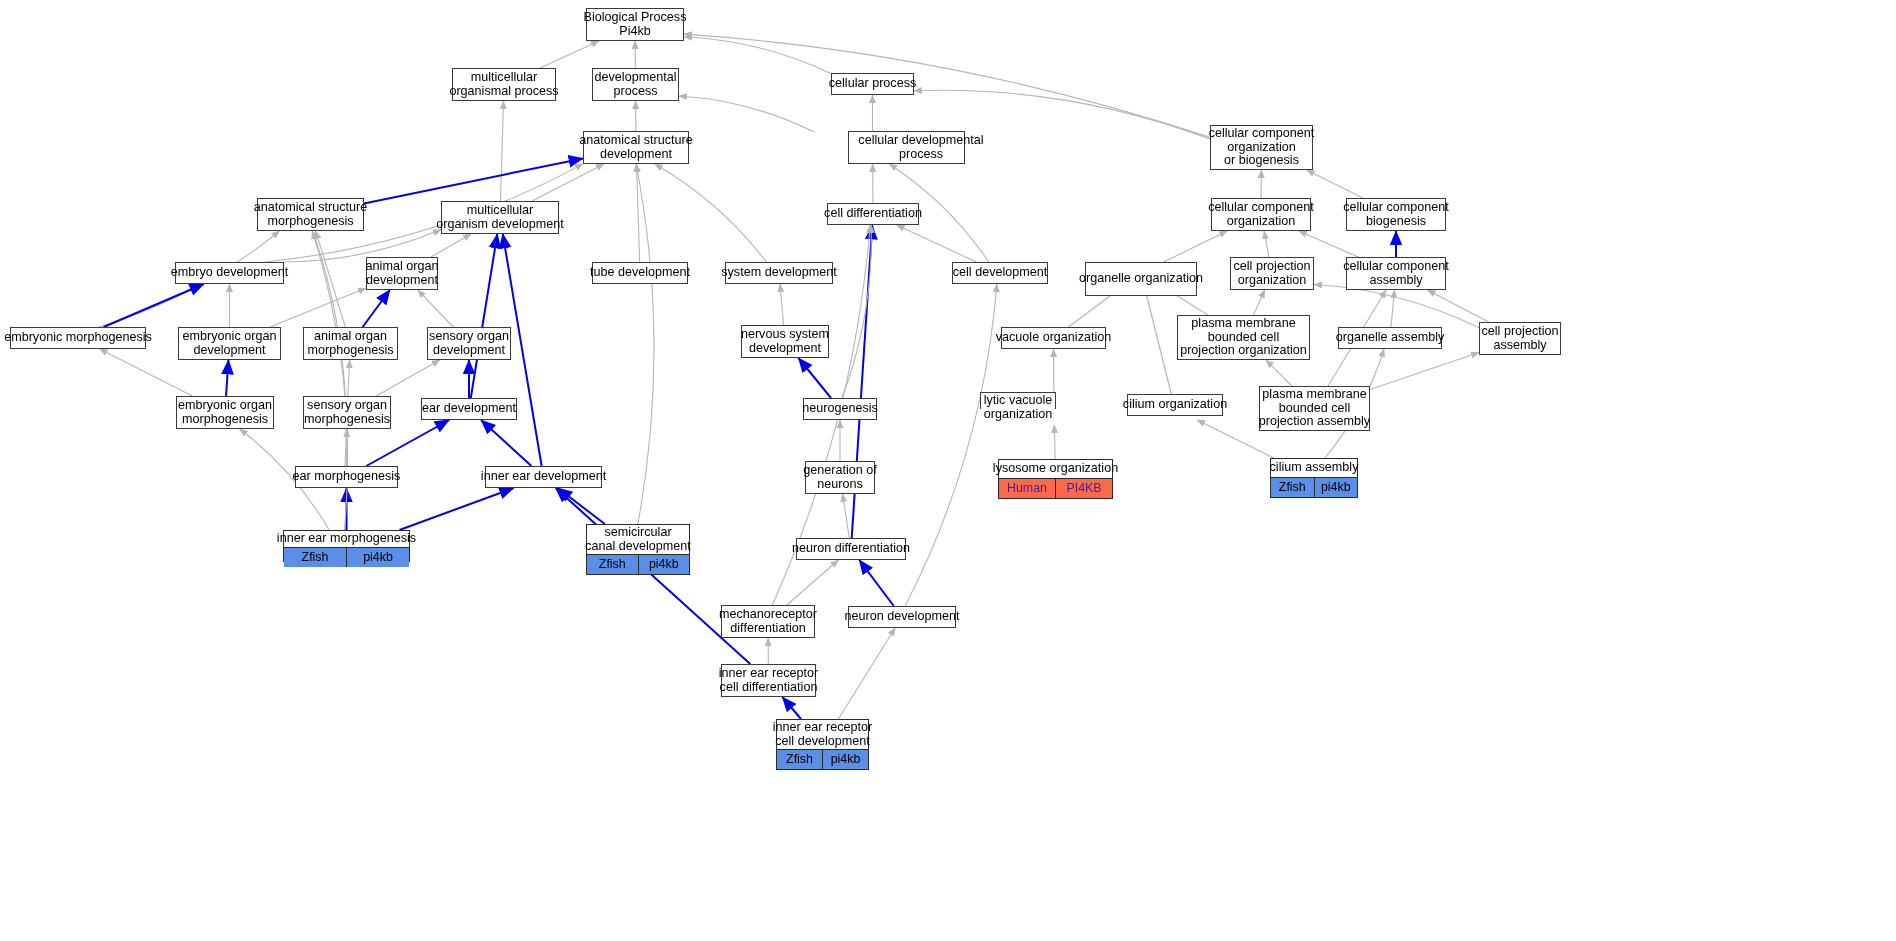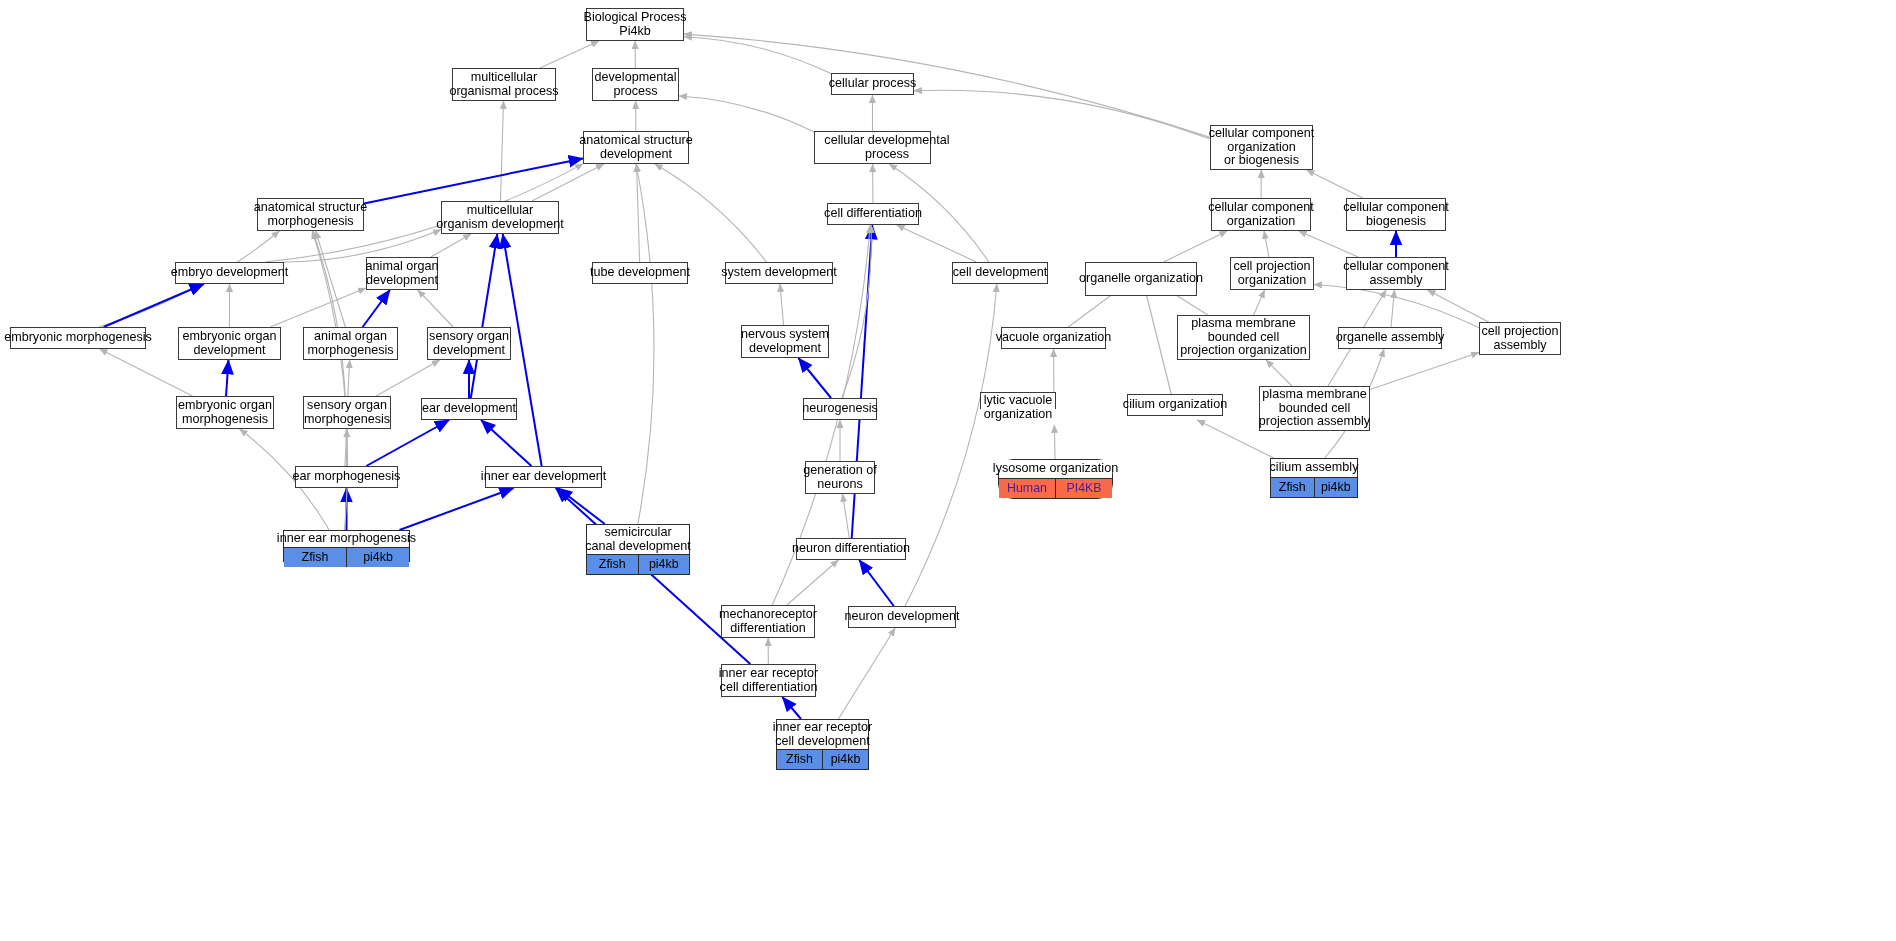--- a/index.html
+++ b/index.html
@@ -155,21 +155,21 @@
       <div class="node" style="left: 452px; top: 68px; width: 104px; height: 33px;"><div class="title">multicellular
 organismal process</div></div>
       <div class="node" style="left: 592px; top: 68px; width: 87px; height: 33px;"><div class="title">developmental
 process</div></div>
       <div class="node" style="left: 831px; top: 73px; width: 83px; height: 22px;"><div class="title">cellular process</div></div>
       <div class="node" style="left: 1210px; top: 125px; width: 103px; height: 45px;"><div class="title">cellular component
 organization
 or biogenesis</div></div>
       <div class="node" style="left: 583px; top: 131px; width: 106px; height: 33px;"><div class="title">anatomical structure
 development</div></div>
-      <div class="node" style="left: 814px; top: 131px; width: 117px; height: 33px; padding-left: 29px;"><div class="title">cellular developmental
+      <div class="node" style="left: 848px; top: 131px; width: 117px; height: 33px; padding-left: 29px;"><div class="title">cellular developmental
 process</div></div>
       <div class="node" style="left: 1211px; top: 198px; width: 100px; height: 33px;"><div class="title">cellular component
 organization</div></div>
       <div class="node" style="left: 1346px; top: 198px; width: 100px; height: 33px;"><div class="title">cellular component
 biogenesis</div></div>
       <div class="node" style="left: 257px; top: 198px; width: 107px; height: 33px;"><div class="title">anatomical structure
 morphogenesis</div></div>
       <div class="node" style="left: 441px; top: 201px; width: 118px; height: 33px;"><div class="title">multicellular
 organism development</div></div>
       <div class="node" style="left: 827px; top: 203px; width: 92px; height: 22px;"><div class="title">cell differentiation</div></div>
@@ -209,21 +209,21 @@
       <div class="node" style="left: 980px; top: 392px; width: 76px; height: 17px;"><div class="title">lytic vacuole
 organization</div></div>
       <div class="node" style="left: 1127px; top: 394px; width: 96px; height: 22px;"><div class="title">cilium organization</div></div>
       <div class="node" style="left: 1259px; top: 386px; width: 111px; height: 45px;"><div class="title">plasma membrane
 bounded cell
 projection assembly</div></div>
       <div class="node" style="left: 295px; top: 466px; width: 103px; height: 22px;"><div class="title">ear morphogenesis</div></div>
       <div class="node" style="left: 485px; top: 466px; width: 117px; height: 22px;"><div class="title">inner ear development</div></div>
       <div class="node" style="left: 805px; top: 461px; width: 70px; height: 33px;"><div class="title">generation of
 neurons</div></div>
-      <div class="node annot ann-red" style="left: 998px; top: 459px; width: 115px; height: 40px; border-radius: 15px;"><div class="title">lysosome organization</div><div class="annrow"><div class="cell">Human</div><div class="cell">PI4KB</div></div></div>
+      <div class="node annot ann-red" style="left: 998px; top: 459px; width: 115px; height: 40px;"><div class="title">lysosome organization</div><div class="annrow"><div class="cell">Human</div><div class="cell">PI4KB</div></div></div>
       <div class="node annot ann-blue" style="left: 1270px; top: 458px; width: 88px; height: 40px;"><div class="title">cilium assembly</div><div class="annrow"><div class="cell">Zfish</div><div class="cell">pi4kb</div></div></div>
       <div class="node annot ann-blue" style="left: 283px; top: 530px; width: 127px; height: 32px;"><div class="title">inner ear morphogenesis</div><div class="annrow"><div class="cell">Zfish</div><div class="cell">pi4kb</div></div></div>
       <div class="node annot ann-blue" style="left: 586px; top: 524px; width: 104px; height: 51px;"><div class="title">semicircular
 canal development</div><div class="annrow"><div class="cell">Zfish</div><div class="cell">pi4kb</div></div></div>
       <div class="node" style="left: 796px; top: 538px; width: 110px; height: 22px;"><div class="title">neuron differentiation</div></div>
       <div class="node" style="left: 721px; top: 605px; width: 94px; height: 33px;"><div class="title">mechanoreceptor
 differentiation</div></div>
       <div class="node" style="left: 848px; top: 606px; width: 108px; height: 22px;"><div class="title">neuron development</div></div>
       <div class="node" style="left: 721px; top: 664px; width: 95px; height: 33px;"><div class="title">inner ear receptor
 cell differentiation</div></div>

